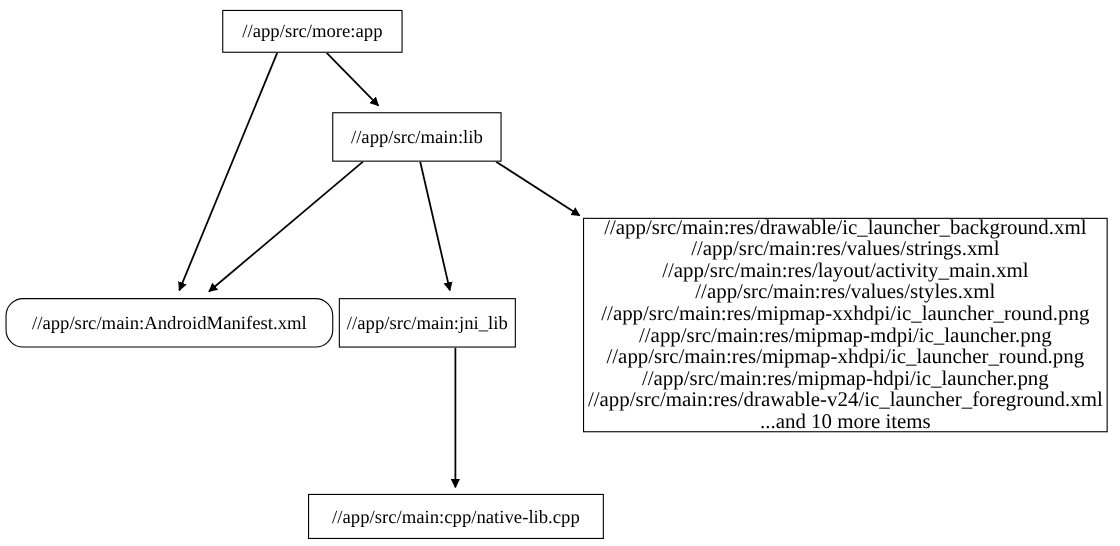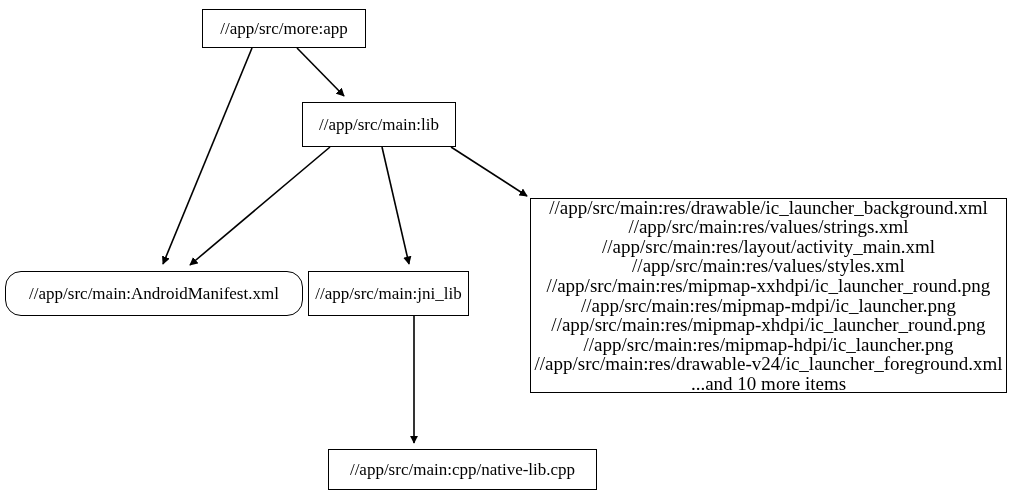--- a/index.html
+++ b/index.html
@@ -46,21 +46,21 @@
     font-size: 19px;
     line-height: 19.6px;
   }
 
   
   #node-app        { left: 202px; top: 9px;   width: 164px; height: 39px; }
   #node-lib        { left: 302px; top: 102px; width: 154px; height: 45px; }
   #node-manifest   { left: 5px;   top: 271px; width: 298px; height: 45px; border-radius: 16px; }
   #node-jni        { left: 308px; top: 271px; width: 161px; height: 45px; }
   #node-res        { left: 530px; top: 198px; width: 477px; height: 195px; }
-  #node-nativelib  { left: 280px; top: 449px; width: 269px; height: 41px; margin-left: 48px; }
+  #node-nativelib  { left: 280px; top: 449px; width: 269px; height: 41px; }
 </style>
 </head>
 <body>
 
 <div id="graph-canvas">
 
   <svg id="edge-layer" viewBox="0 0 1018 496" width="1018" height="496" xmlns="http://www.w3.org/2000/svg">
     <defs>
       <marker id="arrow" viewBox="0 0 10 10" refX="9" refY="5" markerWidth="5.2" markerHeight="5.2" orient="auto-start-reverse">
         <path d="M 0 0 L 10 5 L 0 10 z" fill="#000000"></path>

